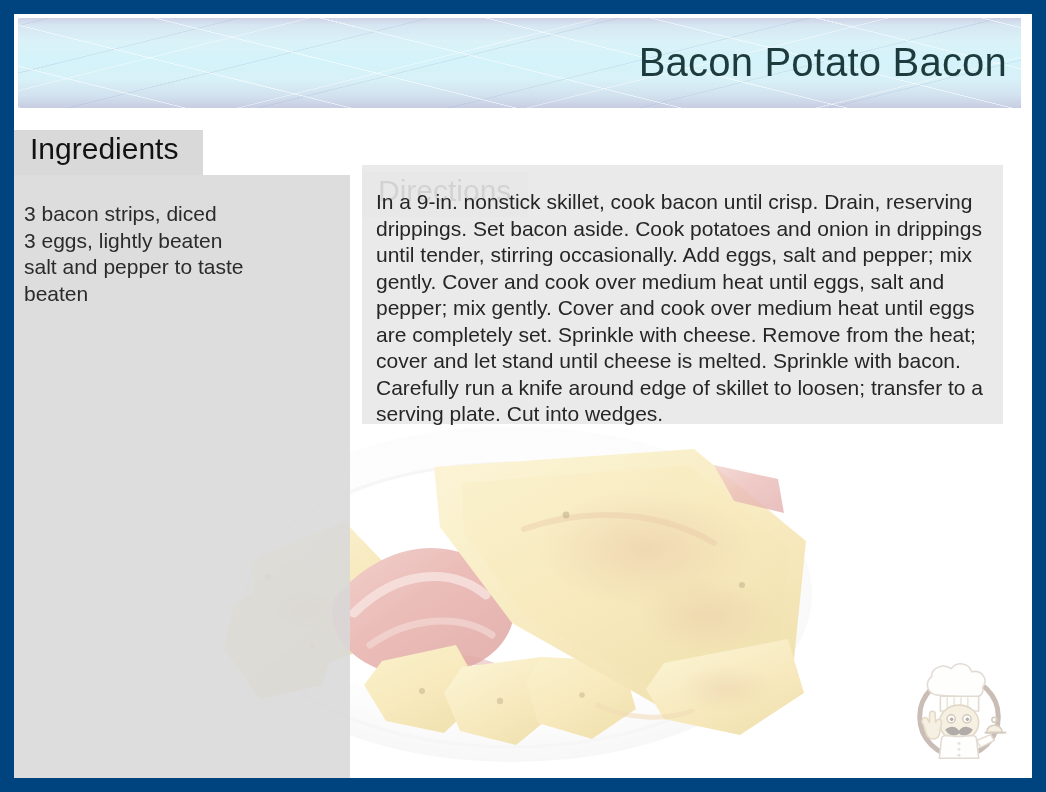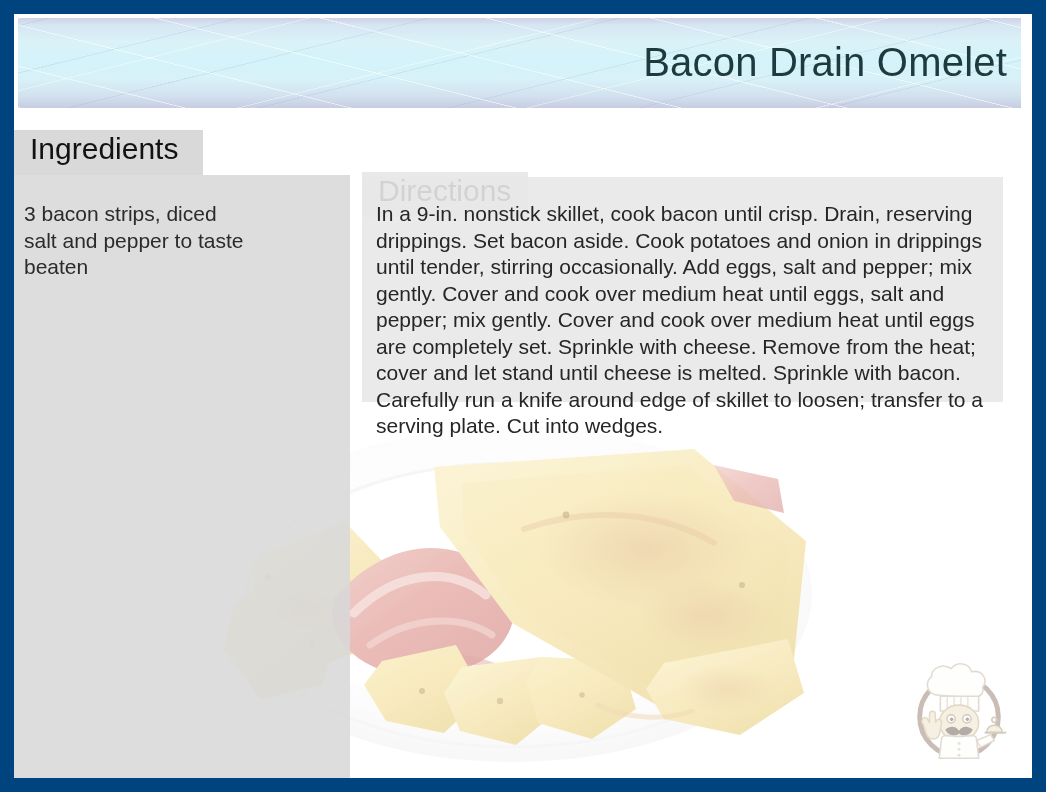--- a/index.html
+++ b/index.html
@@ -129,23 +129,23 @@
     top: 161px;
     width: 336px;
     height: 603px;
     background: rgba(216,216,216,0.88);
     padding: 26px 14px 0 10px;
     box-sizing: border-box;
   }
   #directions-panel {
     position: absolute;
     left: 348px;
-    top: 163px;
+    top: 151px;
     width: 641px;
-    height: 225px;
+    height: 259px;
     background: rgba(232,232,232,0.90);
     padding: 24px 16px 16px 14px;
     box-sizing: border-box;
   }
 
   .ingredient-line {
     font-size: 21px;
     color: #2b2b2b;
     line-height: 26.5px;
     white-space: nowrap;
@@ -238,27 +238,28 @@
         <ellipse cx="532" cy="280" rx="48" ry="24" fill="url(#browned)" opacity="0.7"></ellipse>
 
         <path d="M520 56 L584 70 L590 104 L540 92 Z" fill="url(#baconG)" opacity="0.8"></path>
 
         <path d="M404 296 C432 310 472 312 498 302" fill="none" stroke="#e8c184" stroke-width="5" stroke-linecap="round" opacity="0.55"></path>
       </svg>
     </div>
 
     <div id="header-banner">
       <div class="hatch"></div>
-      <div id="recipe-title">Bacon Drain Omelet</div>
+      <div id="recipe-title">Bacon Potato Bacon</div>
     </div>
 
     <div id="tab-ingredients" class="tab-label">Ingredients</div>
 
     <div id="ingredients-panel">
       <div class="ingredient-line">3 bacon strips, diced</div>
+      <div class="ingredient-line">3 eggs, lightly beaten</div>
       <div class="ingredient-line">salt and pepper to taste</div>
       <div class="ingredient-line">beaten</div>
     </div>
 
     <div id="tab-directions" class="tab-label">Directions</div>
 
     <div id="directions-panel">
       <div id="directions-text">In a 9-in. nonstick skillet, cook bacon until crisp. Drain, reserving drippings. Set bacon aside. Cook potatoes and onion in drippings until tender, stirring occasionally. Add eggs, salt and pepper; mix gently. Cover and cook over medium heat until eggs, salt and pepper; mix gently. Cover and cook over medium heat until eggs are completely set. Sprinkle with cheese. Remove from the heat; cover and let stand until cheese is melted. Sprinkle with bacon. Carefully run a knife around edge of skillet to loosen; transfer to a serving plate. Cut into wedges.</div>
     </div>
 

